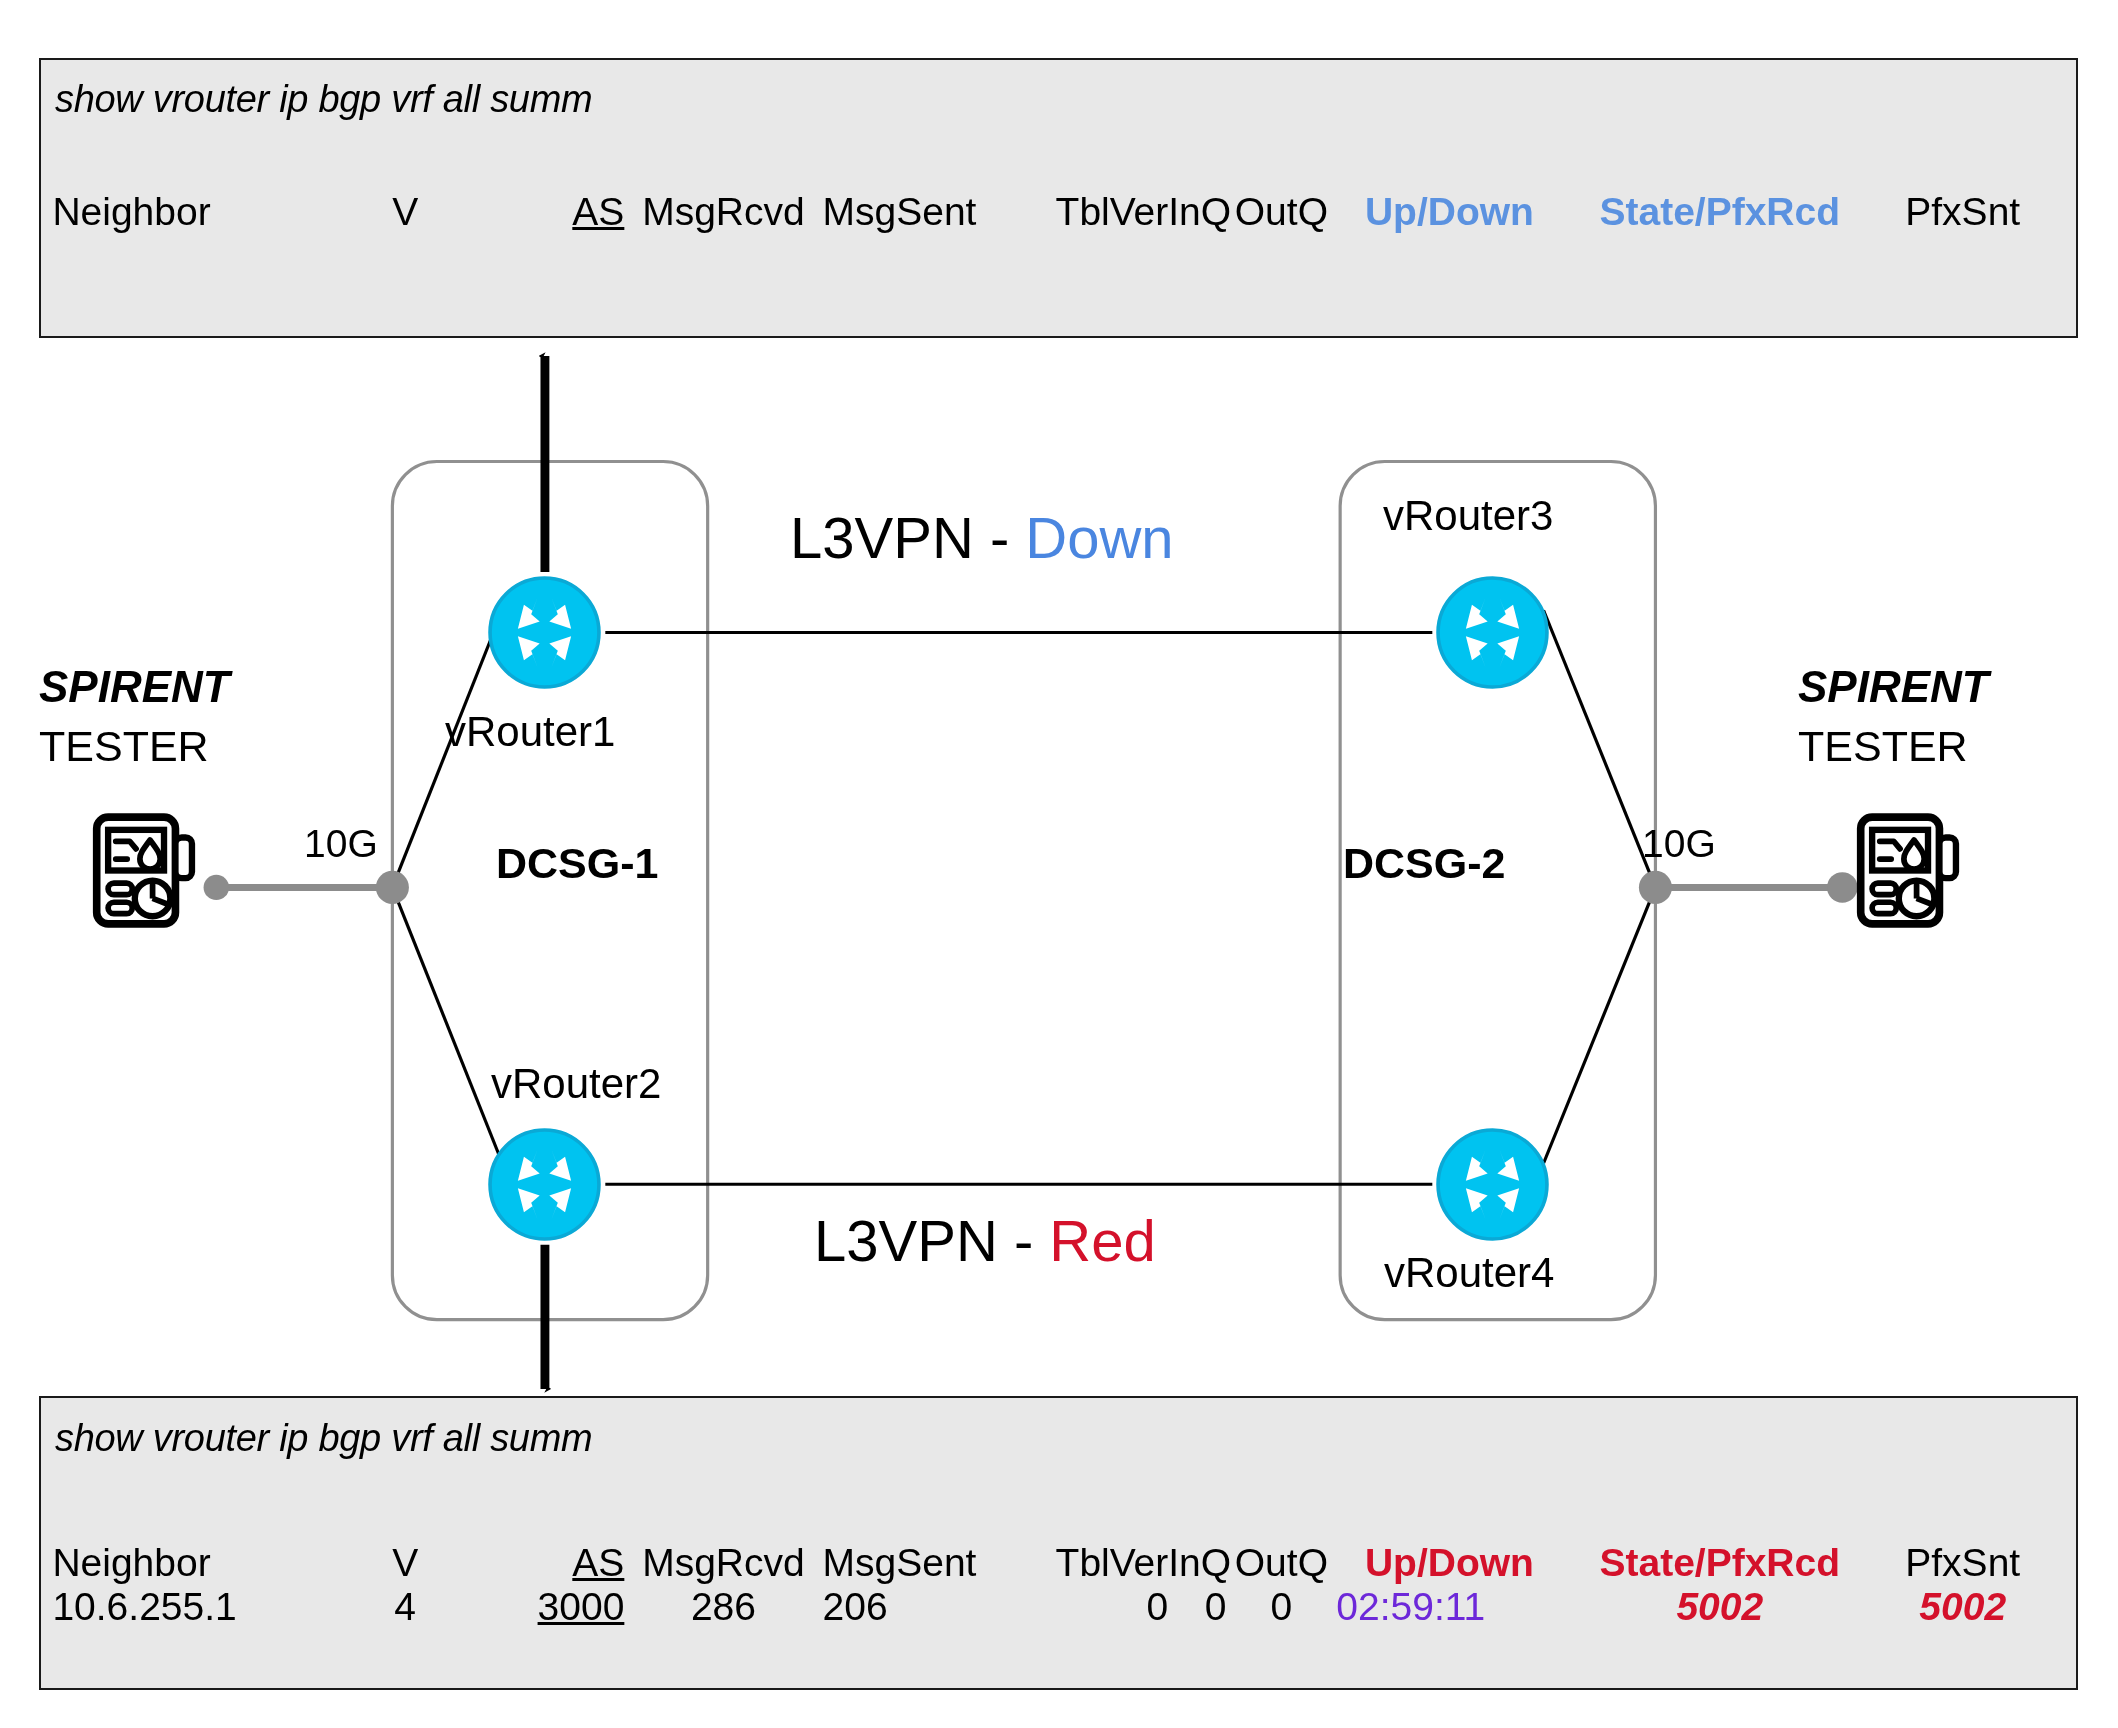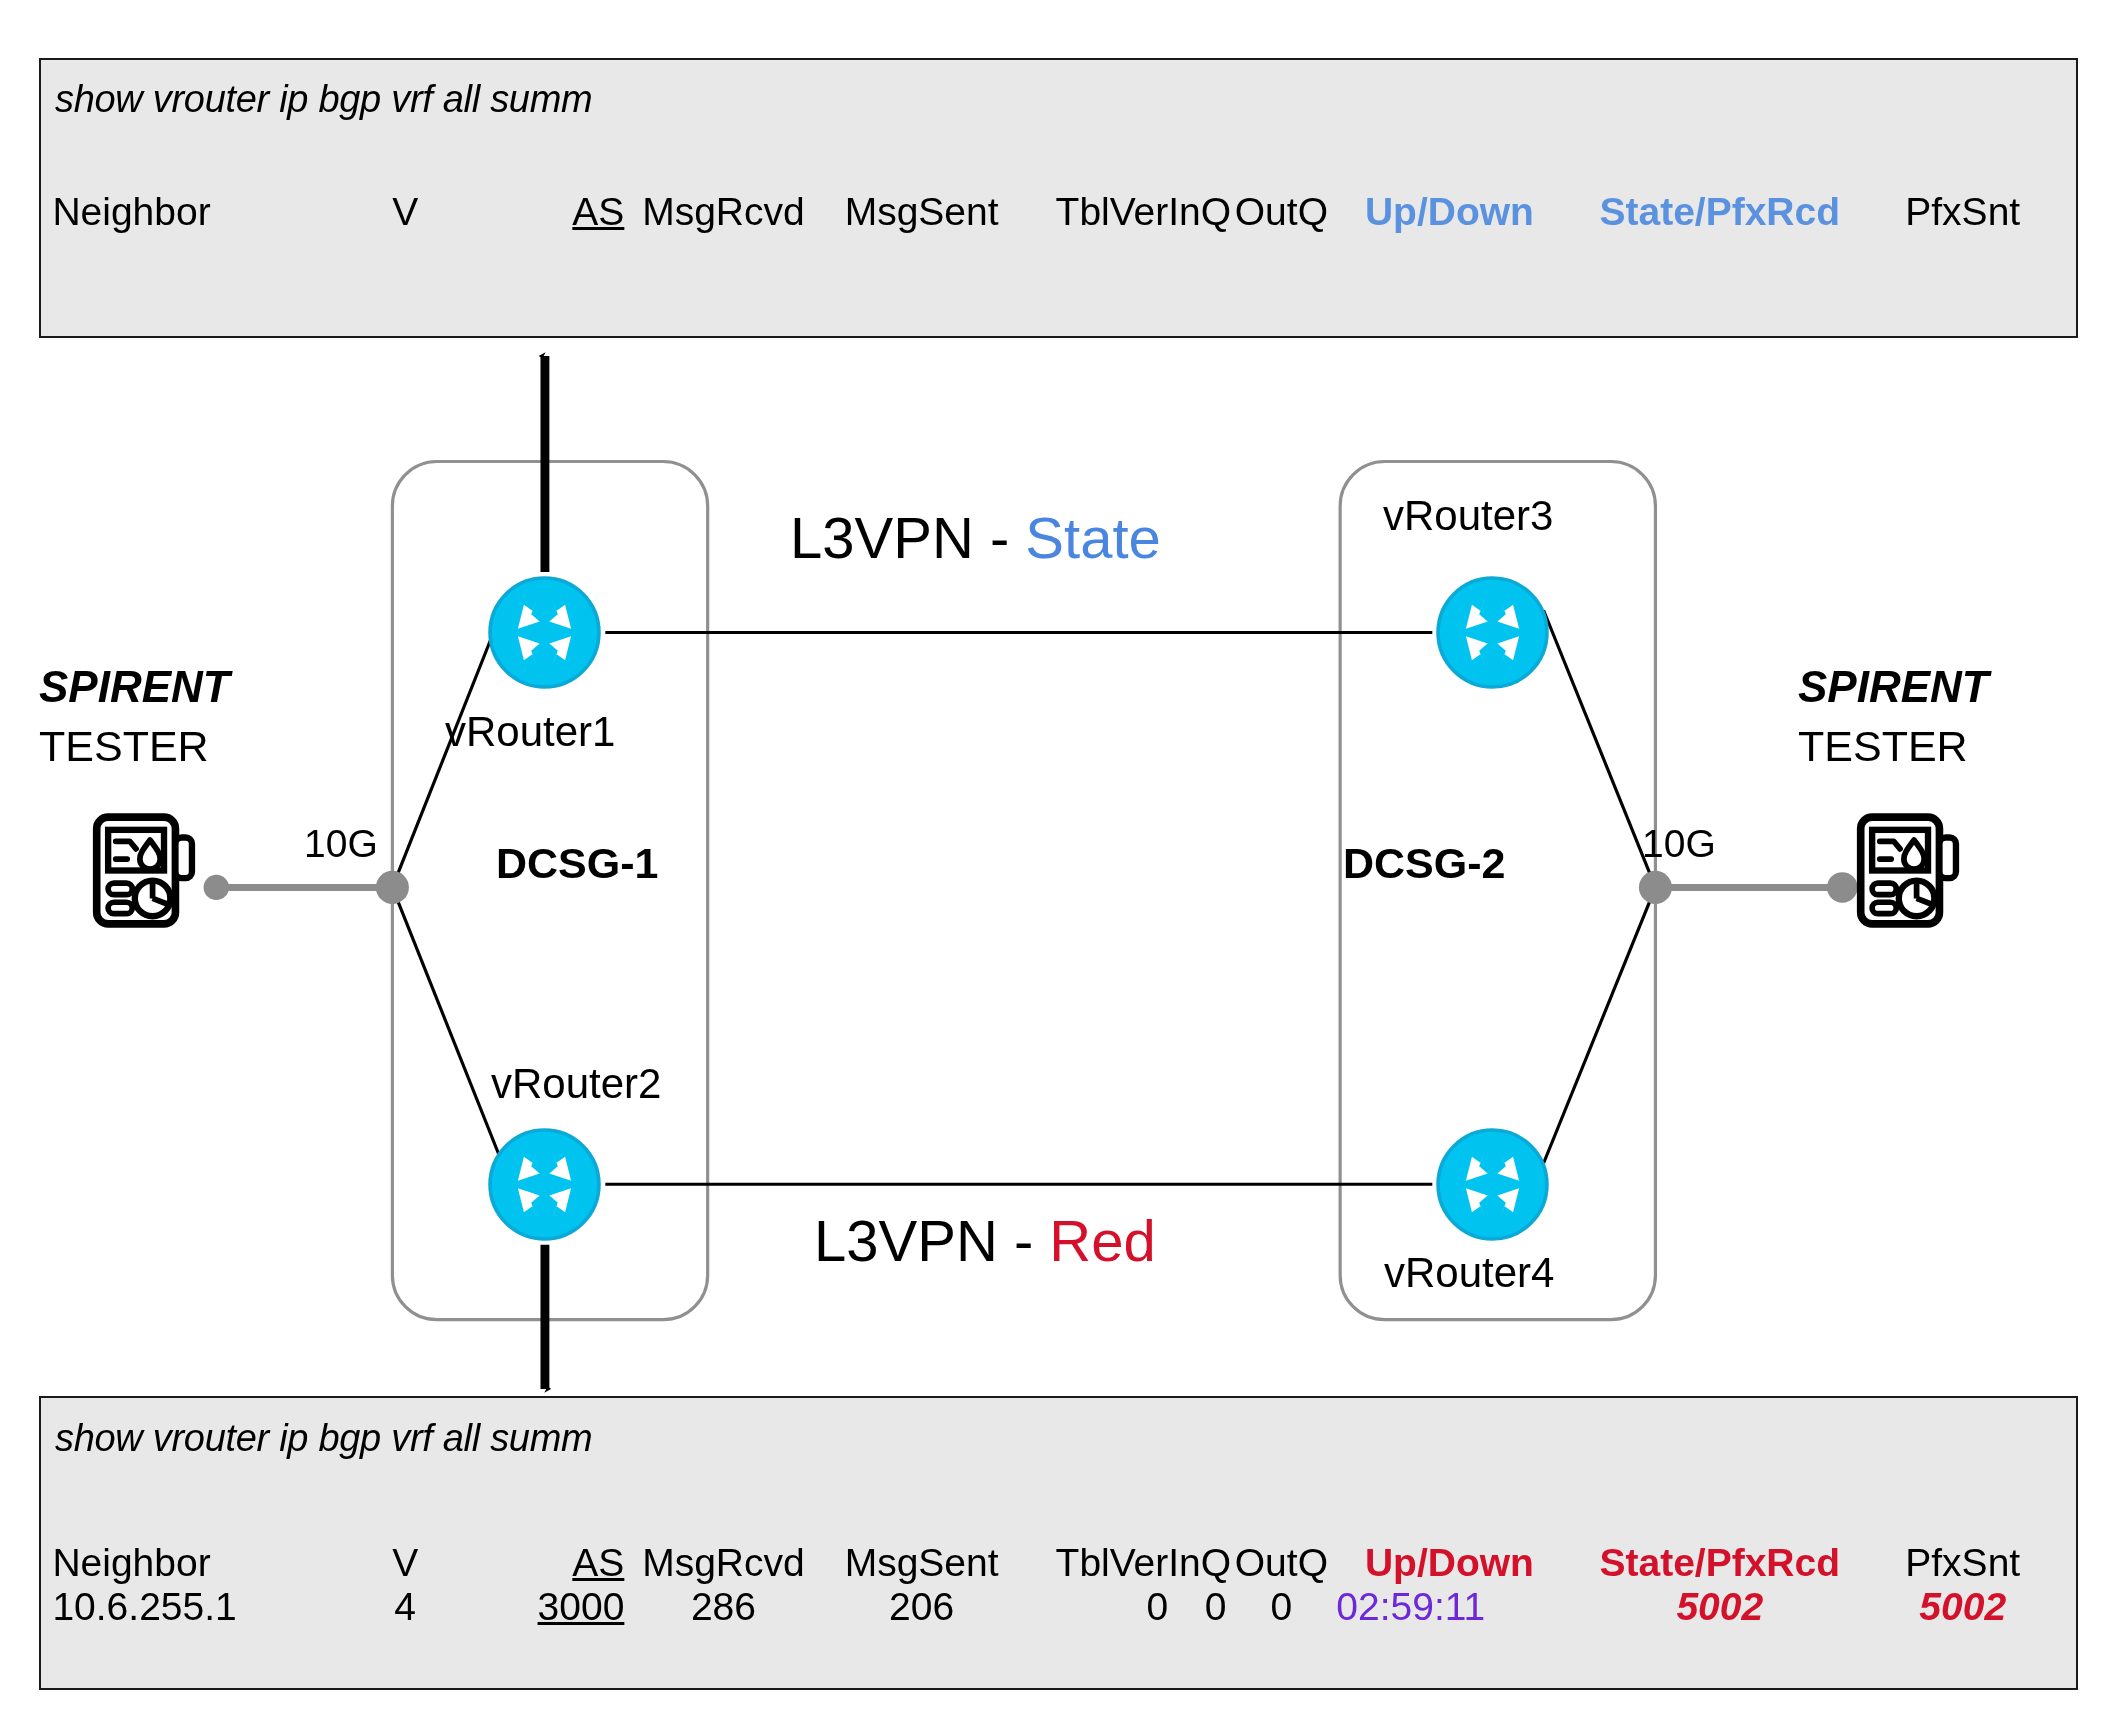--- a/index.html
+++ b/index.html
@@ -50,21 +50,21 @@
   #cli-top .cli-table    { top: 132px; }
   #cli-bottom .cli-table { top: 145px; }
 
   .cli-table td { padding: 0; line-height: 1.04; }
 
   
   .c-neighbor { width: 267px;  text-align: left;  }
   .c-v        { width: 121px;  text-align: center;}
   .c-as       { width: 143px;  text-align: right; text-decoration: underline; }
   .c-rcvd     { width: 184px;  text-align: center;}
-  .c-sent     { width: 184px;  text-align: center;}
+  .c-sent     { width: 184px;  }
   .c-tblver   { width: 137px;  text-align: right;}
   .c-inq      { width: 54px;   text-align: right;}
   .c-outq     { width: 102px;  text-align: center;}
   .c-updown   { width: 210px;  text-align: center;}
   .c-state    { width: 292px;  text-align: center;}
   .c-pfxsnt   { width: 159px;  text-align: center;}
 
   .row-values td { padding-top: 3.8px; }
 
   .hl-head { font-weight: bold; }
@@ -236,21 +236,21 @@
 <div class="dlabel lbl-router" id="lbl-vrouter3">vRouter3</div>
 <div class="dlabel lbl-router" id="lbl-vrouter4">vRouter4</div>
 
 <div class="dlabel lbl-dcsg" id="lbl-dcsg1">DCSG-1</div>
 <div class="dlabel lbl-dcsg" id="lbl-dcsg2">DCSG-2</div>
 
 <div class="dlabel lbl-speed" id="lbl-10g-left">10G</div>
 <div class="dlabel lbl-speed" id="lbl-10g-right">10G</div>
 
 <div class="dlabel lbl-vpn" id="lbl-vpn-blue">
-  <span>L3VPN - </span><span class="vpn-blue">State</span>
+  <span>L3VPN - </span><span class="vpn-blue">Down</span>
 </div>
 <div class="dlabel lbl-vpn" id="lbl-vpn-red">
   <span>L3VPN - </span><span class="vpn-red">Red</span>
 </div>
 
 <div class="dlabel lbl-brand" id="lbl-spirent-left">SPIRENT</div>
 <div class="dlabel lbl-tester" id="lbl-tester-left">TESTER</div>
 <div class="dlabel lbl-brand" id="lbl-spirent-right">SPIRENT</div>
 <div class="dlabel lbl-tester" id="lbl-tester-right">TESTER</div>
 

